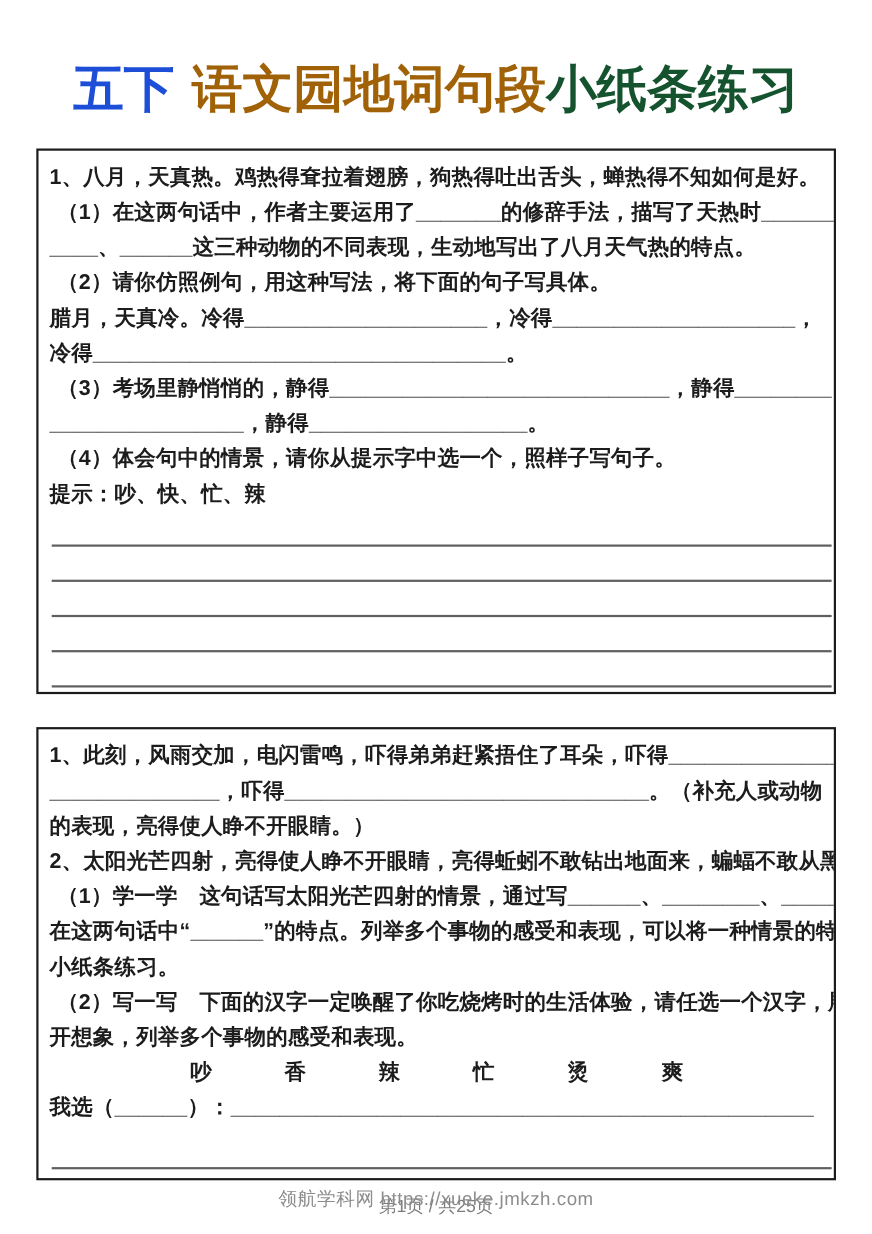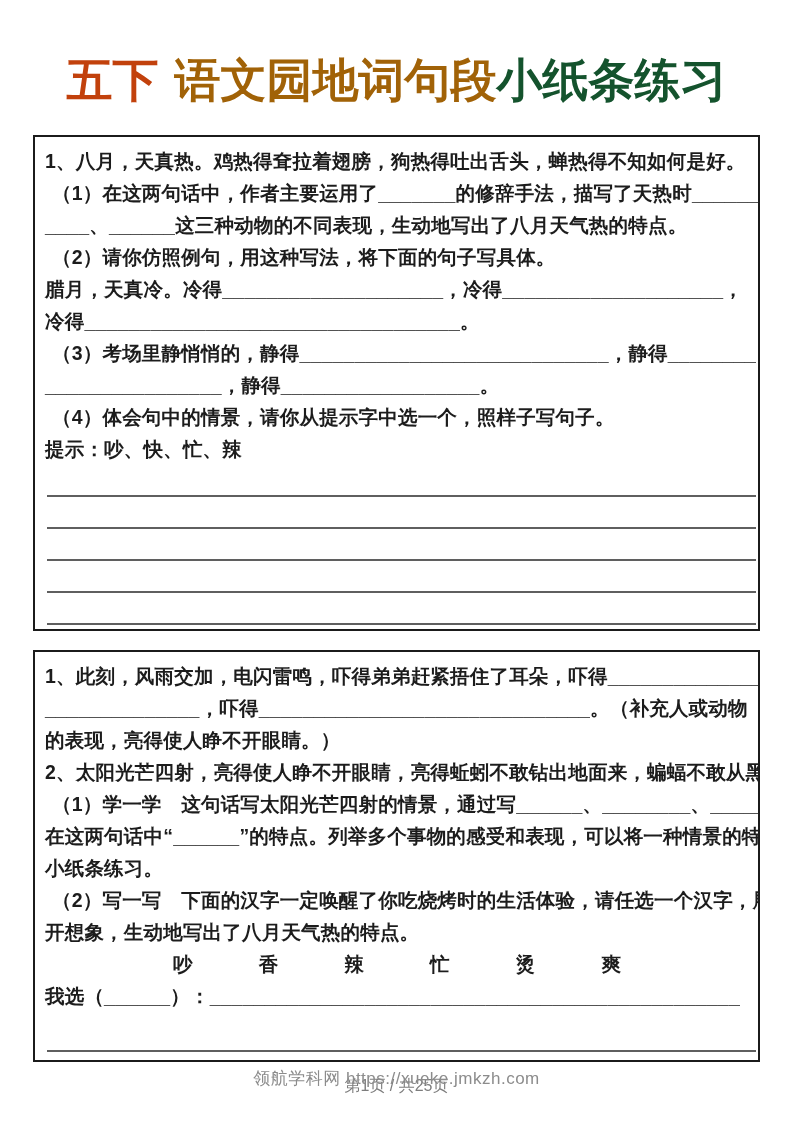--- a/index.html
+++ b/index.html
@@ -12,21 +12,21 @@
     margin-top:50px;text-align:center;
     font-size:46px;font-weight:800;line-height:60px;white-space:nowrap;
     letter-spacing:0px;
   }
   .title .t-grade{margin-right:16px;}
   .box{
     margin:0 33px;border:2px solid #1b1b1b;
     padding:8px 0 4px 10px;overflow:hidden;background:#fff;
   }
   #box1{margin-top:25px;}
-  #box2{margin-top:19px;}
+  #box2{margin-top:30px;}
   .line{
     height:32px;line-height:32px;font-size:19.5px;font-weight:600;
     white-space:nowrap;letter-spacing:0.2px;
   }
   .line.ind{padding-left:7px;}
   .seg-bold{font-weight:900;}
   .rule{height:30px;border-bottom:2px solid #5f5f5f;margin:0 2px;}
   #box2 .rule{height:38px;margin-bottom:4px;}
   .char-row{display:flex;gap:66px;padding-left:128px;font-weight:600;}
   .footer{position:relative;margin-top:5px;text-align:center;height:40px;}
@@ -36,21 +36,21 @@
   }
   .page-info{
     position:absolute;left:0;right:0;top:9px;z-index:1;
     font-size:16px;color:#7d7d7d;
   }
 </style>
 </head>
 <body>
 
 <div class="title">
-  <span class="t-grade" style="color: #c2410c;">五下</span><span class="t-main" style="color: #a16207;">语文园地词句段</span><span class="t-suffix" style="color: #14532d;">小纸条练习</span>
+  <span class="t-grade" style="color: #1d4ed8;">五下</span><span class="t-main" style="color: #a16207;">语文园地词句段</span><span class="t-suffix" style="color: #14532d;">小纸条练习</span>
 </div>
 
 <div class="box" id="box1">
     <div class="line"><span>1、八月，天真热。鸡热得耷拉着翅膀，狗热得吐出舌头，蝉热得不知如何是好。</span></div>
     <div class="line ind"><span>（1）在这两句话中，作者主要运用了_______的修辞手法，描写了天热时______、__</span></div>
     <div class="line"><span>____、______这三种动物的不同表现，生动地写出了八月天气热的特点。</span></div>
     <div class="line ind"><span>（2）请你仿照例句，用这种写法，将下面的句子写具体。</span></div>
     <div class="line"><span>腊月，天真冷。冷得____________________，冷得____________________，</span></div>
     <div class="line"><span>冷得__________________________________。</span></div>
     <div class="line ind"><span>（3）考场里静悄悄的，静得____________________________，静得________</span></div>
@@ -66,21 +66,21 @@
 
 <div class="box" id="box2">
     <div class="line"><span>1、此刻，风雨交加，电闪雷鸣，吓得弟弟赶紧捂住了耳朵，吓得______________</span></div>
     <div class="line"><span>______________，吓得______________________________。（补充人或动物</span></div>
     <div class="line"><span>的表现，亮得使人睁不开眼睛。）</span></div>
     <div class="line"><span>2、太阳光芒四射，亮得使人睁不开眼睛，亮得蚯蚓不敢钻出地面来，蝙蝠不敢从黑暗</span></div>
     <div class="line ind"><span>（1）</span><span class="seg-bold">学一学</span><span>　这句话写太阳光芒四射的情景，通过写______、________、________、</span></div>
     <div class="line"><span>在这两句话中“______”的特点。列举多个事物的感受和表现，可以将一种情景的特</span></div>
     <div class="line"><span>小纸条练习。</span></div>
     <div class="line ind"><span>（2）</span><span class="seg-bold">写一写</span><span>　下面的汉字一定唤醒了你吃烧烤时的生活体验，请任选一个汉字，展</span></div>
-    <div class="line"><span>开想象，生动地写出了八月天气热的特点。</span></div>
+    <div class="line"><span>开想象，列举多个事物的感受和表现。</span></div>
     <div class="line char-row">
       <span>吵</span>
       <span>香</span>
       <span>辣</span>
       <span>忙</span>
       <span>烫</span>
       <span>爽</span>
     </div>
     <div class="line"><span>我选（______）：________________________________________________</span></div>
     <div class="rule"></div>

